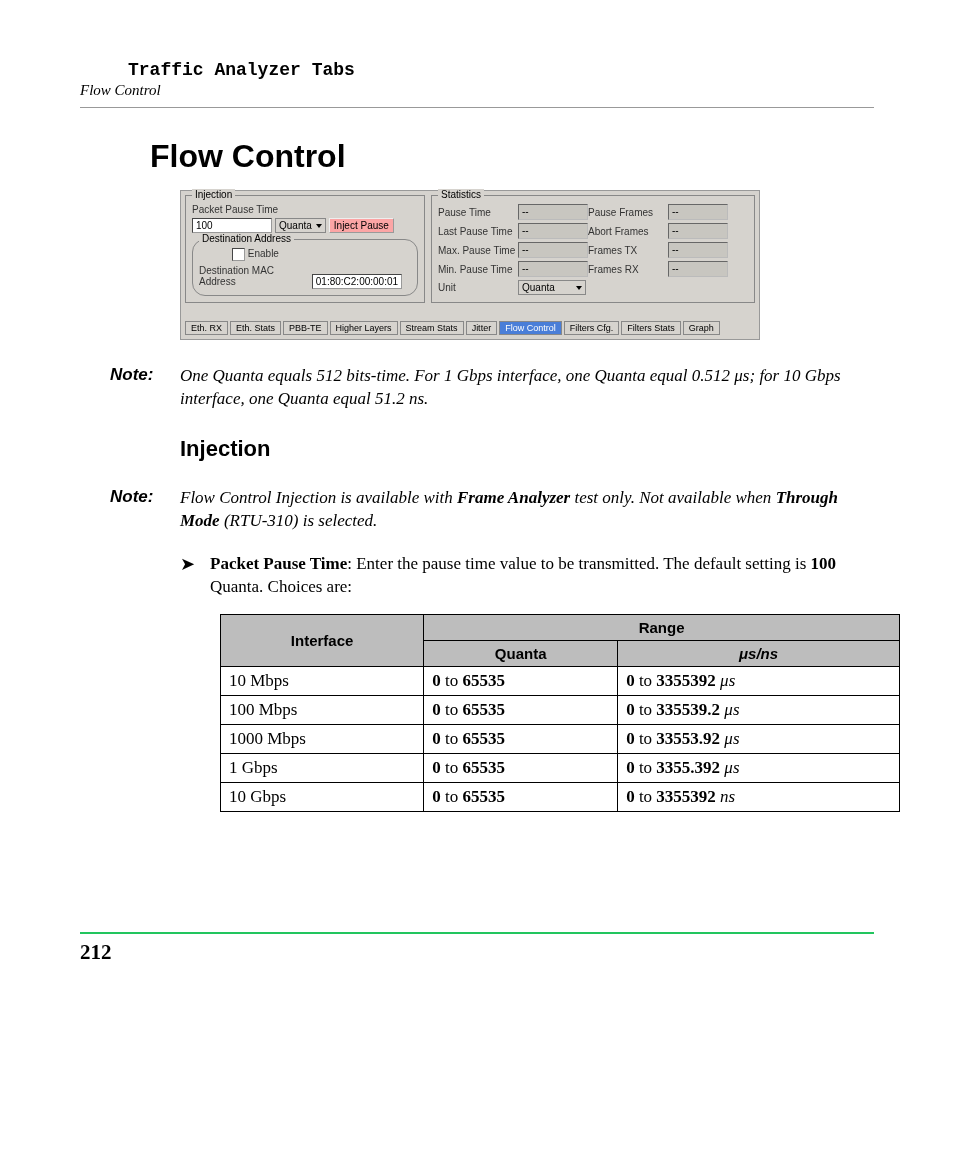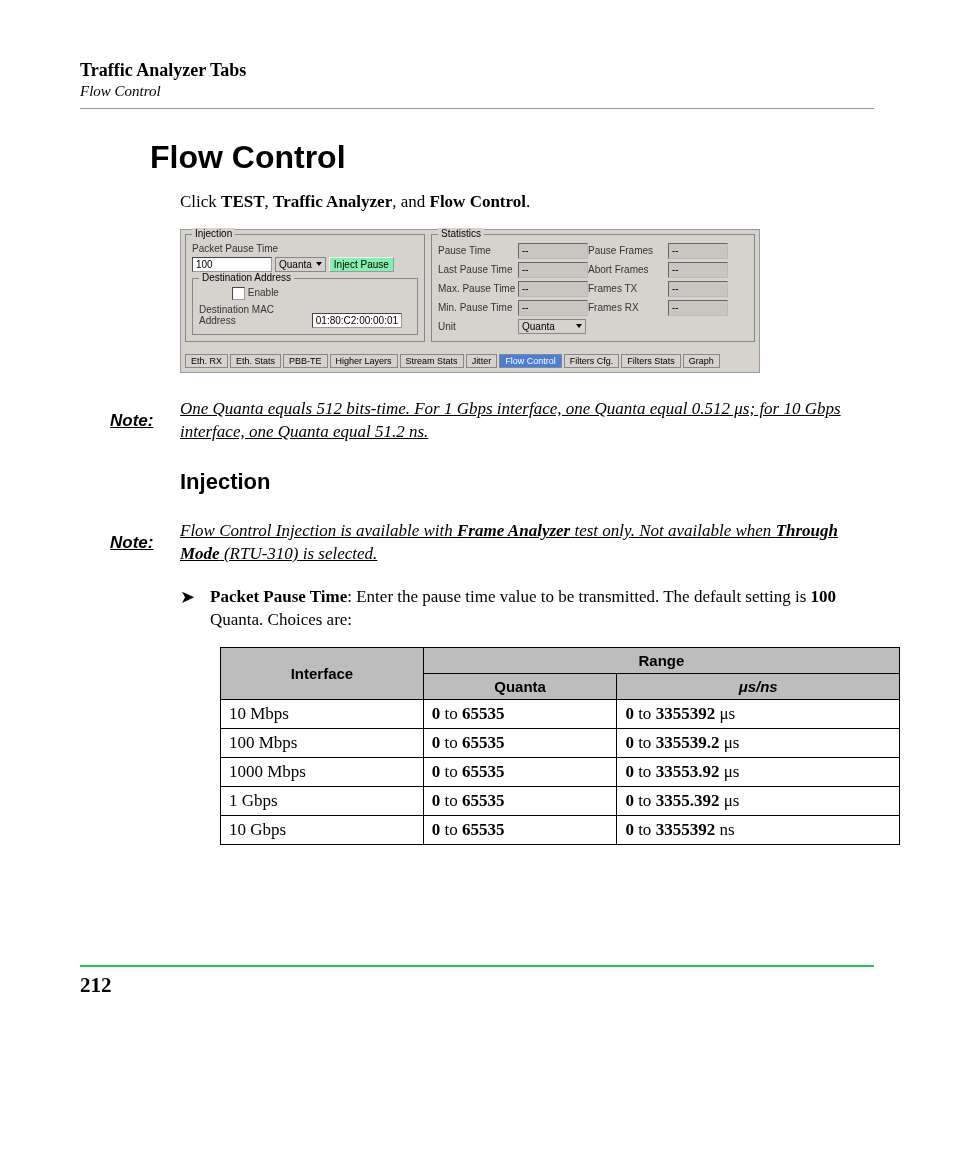--- a/index.html
+++ b/index.html
@@ -10,23 +10,24 @@
     color: #000;
     width: 954px;
   }
   .page {
     padding: 60px 80px 40px 80px;
   }
   .header-block {
     margin-bottom: 8px;
   }
   .header-title {
-    font-family: Liberation Serif, serif;
+    font-family: Liberation Mono, monospace;
     font-weight: bold;
     font-size: 18px;
+    margin-left: 48px;
   }
   .header-sub {
     font-style: italic;
     font-size: 15px;
     margin-top: 2px;
   }
   .hr {
     border: none;
     border-top: 1px solid #999;
     margin: 2px 0 30px 0;
@@ -43,23 +44,22 @@
     font-size: 22px;
     margin: 25px 0 10px 100px;
   }
   .body-text {
     font-size: 17px;
     margin: 0 20px 15px 100px;
     line-height: 1.35;
   }
   .note-row {
     display: flex;
-    align-items: center;
+    align-items: flex-start;
     margin: 25px 20px 15px 30px;
-    text-decoration: underline;
   }
   .note-label {
     font-family: Arial, sans-serif;
     font-weight: bold;
     font-style: italic;
     font-size: 17px;
     width: 70px;
     flex-shrink: 0;
   }
   .note-text {
@@ -77,21 +77,21 @@
     width: 30px;
     flex-shrink: 0;
     font-size: 18px;
   }
   .bullet-text {
     font-size: 17px;
     line-height: 1.35;
     flex: 1;
   }
   .bold { font-weight: bold; }
-  .italic { }
+  .italic { font-style: italic; }
 
   
   .app-mock {
     margin: 15px auto 20px 100px;
     width: 580px;
     font-family: Arial, sans-serif;
     font-size: 10px;
     background: #d6d3ce;
     border: 1px solid #999;
     box-sizing: border-box;
@@ -130,21 +130,21 @@
   .mock-select {
     background: #d6d3ce;
     border: 1px solid #888;
     padding: 1px 3px;
     display: inline-flex;
     align-items: center;
     gap: 4px;
     font-size: 10px;
   }
   .mock-btn {
-    background: #86efac;
+    background: #fca5a5;
     border: 1px outset #eee;
     padding: 1px 4px;
     display: inline-block;
     font-size: 10px;
   }
   .arrow-down {
     display: inline-block;
     width: 0; height: 0;
     border-left: 3px solid transparent;
     border-right: 3px solid transparent;
@@ -167,21 +167,21 @@
   .stat-val {
     background: #c8c6c0;
     border: 1px inset #bbb;
     padding: 1px 3px;
     min-height: 12px;
     font-size: 10px;
   }
   .bottom-tabs {
     display: flex;
     gap: 2px;
-    margin-top: 12px;
+    margin-top: 18px;
     text-align: right;
   }
   .bottom-tabs .tab {
     border: 1px solid #888;
     border-top: 1px solid #888;
     padding: 1px 5px;
     background: #d6d3ce;
     font-size: 9px;
   }
   .bottom-tabs .tab.active {
@@ -228,38 +228,35 @@
 
 <div class="page">
   <div class="header-block">
     <div class="header-title">Traffic Analyzer Tabs</div>
     <div class="header-sub">Flow Control</div>
   </div>
   <hr class="hr">
 
   <div class="h1">Flow Control</div>
 
-  <p class="body-text">
-    <span>Click </span><span class="bold">TEST</span><span>, </span><span class="bold">Traffic Analyzer</span><span>, and </span><span class="bold">Flow Control</span><span>.</span>
-  </p>
 
   <div class="app-mock">
     <div class="mock-row">
       <div class="fieldset inject-col">
         <div class="fieldset-title">Injection</div>
         <div class="mock-label">Packet Pause Time</div>
         <div style="display:flex;gap:3px;margin:3px 0;">
           <span class="mock-input" style="width:80px">100</span>
           <span class="mock-select">
               <span>Quanta</span>
               <span class="arrow-down"></span>
             </span>
           <span class="mock-btn">Inject Pause</span>
         </div>
-        <div class="fieldset" style="margin-top:6px;">
+        <div class="fieldset" style="margin-top:6px;border-radius:13px;">
           <div class="fieldset-title">Destination Address</div>
           <div style="margin-bottom:4px;padding-left:33px;">
             <span class="check"></span>
             <span class="mock-label">Enable</span>
           </div>
           <div>
             <span class="mock-label" style="width:110px">Destination MAC Address</span>
             <span class="mock-input" style="width:90px">01:80:C2:00:00:01</span>
           </div>
         </div>

